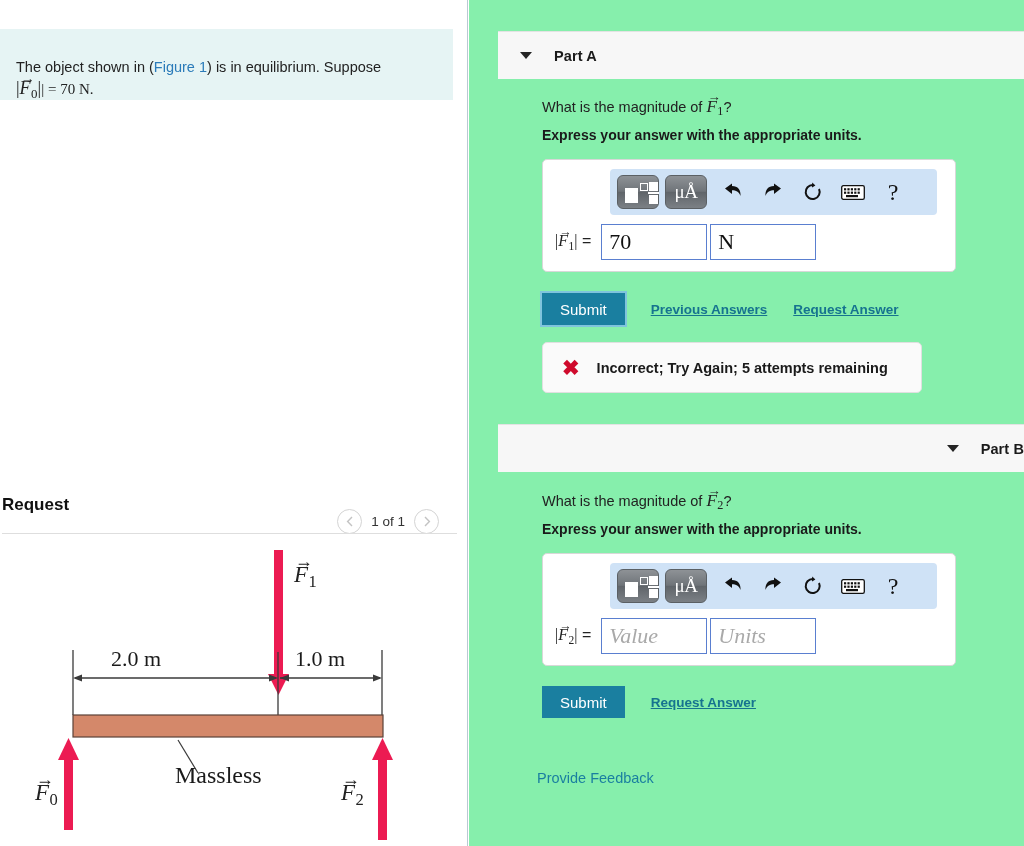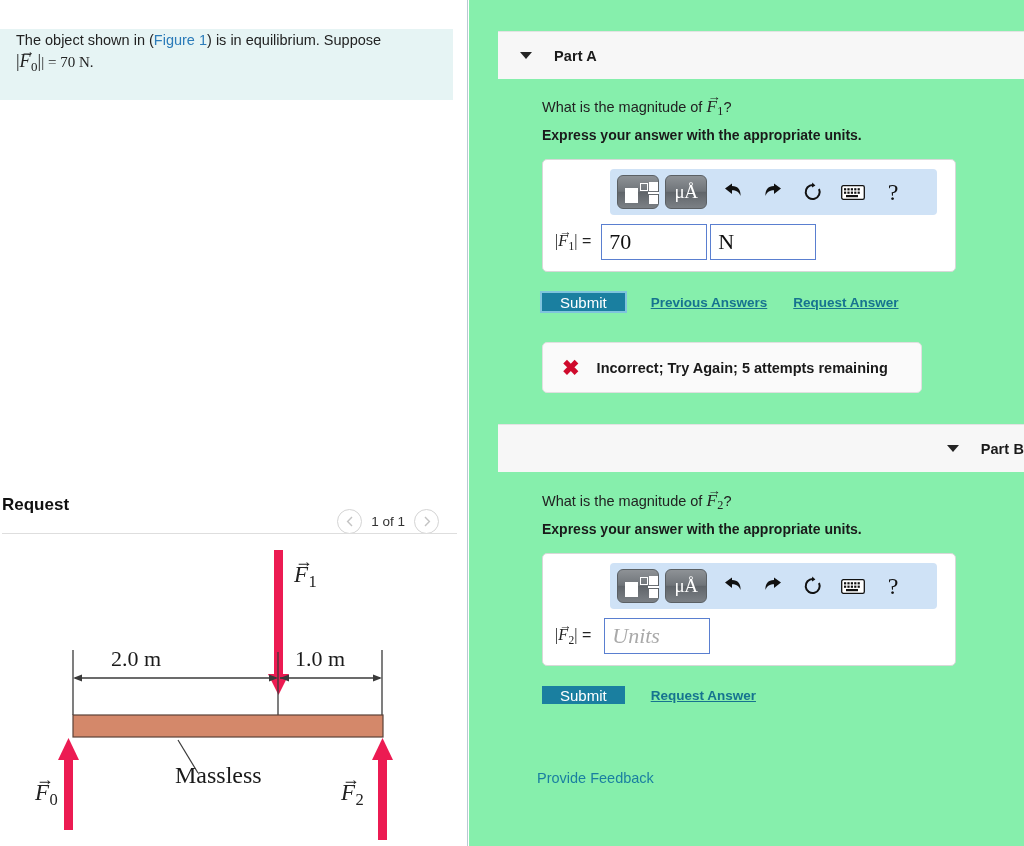--- a/index.html
+++ b/index.html
@@ -17,21 +17,21 @@
   #left-panel {
     position: absolute; left: 0; top: 0;
     width: 468px; height: 846px;
     background: #fff;
     border-right: 1px solid #b9c9d3;
   }
   #problem-statement {
     position: absolute; left: 0; top: 29px;
     width: 453px; height: 71px;
     background: #e6f4f4;
-    padding: 1px 16px 0 16px;
+    padding: 28px 16px 0 16px;
   }
   #problem-statement .line {
     font-size: 14.5px;
     line-height: 21px;
     color: #222;
     white-space: nowrap;
   }
   .fig-link { color: #2b7bb9; }
 
   
@@ -225,21 +225,21 @@
     position: absolute; left: 73px;
     display: flex; align-items: center;
   }
   .submit-btn {
     background: #1a7fa0;
     color: #fff;
     border: none;
     font-family: "Liberation Sans", sans-serif;
     font-size: 15px;
     padding: 0 18px;
-    height: 18px;
+    height: 32px;
     cursor: pointer;
   }
   .submit-btn.focused {
     box-shadow: 0 0 0 2px #7fc4dd;
   }
   .text-link {
     color: #16738f;
     font-size: 13.5px;
     font-weight: bold;
     text-decoration: underline;
@@ -500,20 +500,21 @@
                 <rect x="13.2" y="6.6" width="2.2" height="2.2"></rect>
               <rect x="16.6" y="6.6" width="2.2" height="2.2"></rect>
               <rect x="5" y="10" width="12" height="2.2"></rect>
             </g>
           </svg>
         </div>
         <div class="tb-icon qm">?</div>
       </div>
       <div class="answer-row">
         <span class="lhs-label"><span class="bar">|</span><span class="vecF"><span class="arw">→</span>F<span class="sub">2</span></span><span class="bar">|</span> =</span>
+        <input id="fmag2-value" class="ans-input" type="text" placeholder="Value" style="">
         <input id="fmag2-units" class="ans-input" type="text" placeholder="Units" style="">
       </div>
     </div>
 
     <div class="submit-row" style="top:686px;">
       <button class="submit-btn">Submit</button>
       <span class="text-link">Request Answer</span>
     </div>
 
     <div class="plain-link" style="top:770px;">Provide Feedback</div>

